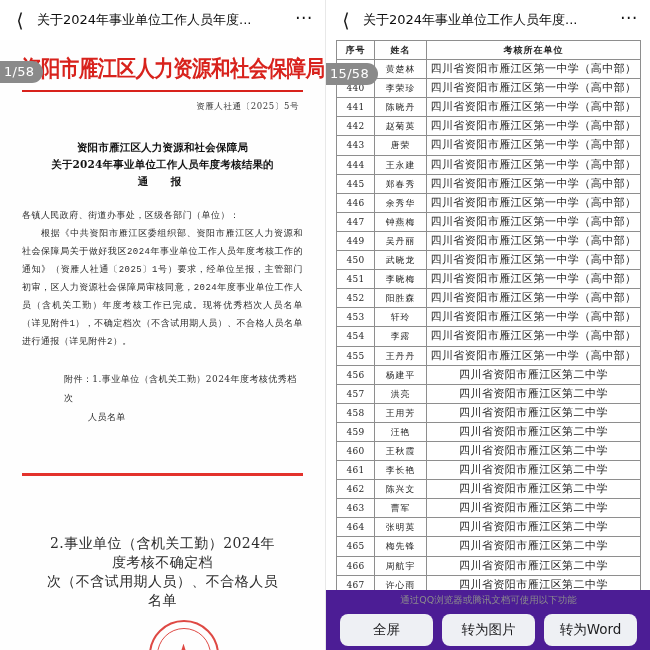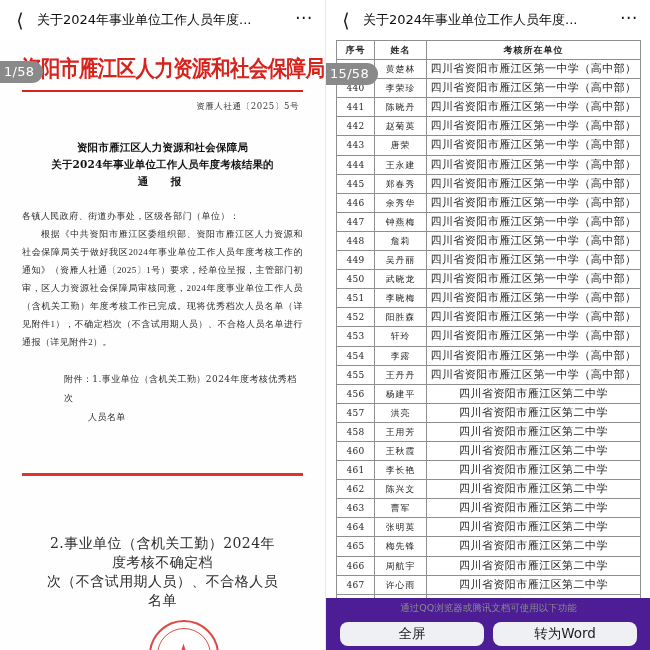--- a/index.html
+++ b/index.html
@@ -118,21 +118,21 @@
     color:#111;
     font-family:"DejaVu Serif","Liberation Serif",serif;
     letter-spacing:0.2px;
   }
   .doc-title .tword { letter-spacing:6px; }
   .doc-body {
     margin-top:17px;
     font-size:9px;
     line-height:18px;
     color:#2c2c2c;
-    font-family:Liberation Serif, serif;
+    font-family:Liberation Mono, monospace;
     letter-spacing:0.45px;
     text-align:justify;
   }
   .doc-body p { margin-bottom:0; }
   .doc-body p.ind { text-indent:19px; }
   .doc-attach {
     margin-top:19px;
     font-size:9px;
     line-height:19px;
     color:#2c2c2c;
@@ -249,21 +249,21 @@
   .action-btns {
     display:flex;
     justify-content:space-between;
     padding:0 14px 4px 14px;
     gap:9px;
   }
   .action-btn {
     flex:1 1 0;
     background:#eef0f4;
     border-radius:8px;
-    height:24px;
+    height:32px;
     display:flex;
     align-items:center;
     justify-content:center;
     font-size:13.5px;
     color:#1d1d1f;
     font-family:"DejaVu Sans","Liberation Sans",sans-serif;
   }
 </style>
 </head>
 <body>
@@ -379,25 +379,20 @@
               <td class="c-no">446</td>
               <td class="c-name">余秀华</td>
               <td class="c-unit">四川省资阳市雁江区第一中学（高中部）</td>
             </tr>
             <tr>
               <td class="c-no">447</td>
               <td class="c-name">钟燕梅</td>
               <td class="c-unit">四川省资阳市雁江区第一中学（高中部）</td>
             </tr>
             <tr>
-              <td class="c-no">448</td>
-              <td class="c-name">詹莉</td>
-              <td class="c-unit">四川省资阳市雁江区第一中学（高中部）</td>
-            </tr>
-            <tr>
               <td class="c-no">449</td>
               <td class="c-name">吴丹丽</td>
               <td class="c-unit">四川省资阳市雁江区第一中学（高中部）</td>
             </tr>
             <tr>
               <td class="c-no">450</td>
               <td class="c-name">武晓龙</td>
               <td class="c-unit">四川省资阳市雁江区第一中学（高中部）</td>
             </tr>
             <tr>
@@ -431,20 +426,25 @@
               <td class="c-unit">四川省资阳市雁江区第二中学</td>
             </tr>
             <tr>
               <td class="c-no">457</td>
               <td class="c-name">洪亮</td>
               <td class="c-unit">四川省资阳市雁江区第二中学</td>
             </tr>
             <tr>
               <td class="c-no">458</td>
               <td class="c-name">王用芳</td>
+              <td class="c-unit">四川省资阳市雁江区第二中学</td>
+            </tr>
+            <tr>
+              <td class="c-no">459</td>
+              <td class="c-name">汪艳</td>
               <td class="c-unit">四川省资阳市雁江区第二中学</td>
             </tr>
             <tr>
               <td class="c-no">460</td>
               <td class="c-name">王秋霞</td>
               <td class="c-unit">四川省资阳市雁江区第二中学</td>
             </tr>
             <tr>
               <td class="c-no">461</td>
               <td class="c-name">李长艳</td>
@@ -491,18 +491,19 @@
               <td class="c-unit">四川省资阳市雁江区第二中学</td>
             </tr>
           </tbody>
       </table>
     </div>
 
     <div class="actionbar">
       <div class="action-hint">通过QQ浏览器或腾讯文档可使用以下功能</div>
       <div class="action-btns" id="action-buttons">
           <div class="action-btn">全屏</div>
+          <div class="action-btn">转为图片</div>
           <div class="action-btn">转为Word</div>
         </div>
     </div>
 
   </div>
 </div>
 
 </body></html>

